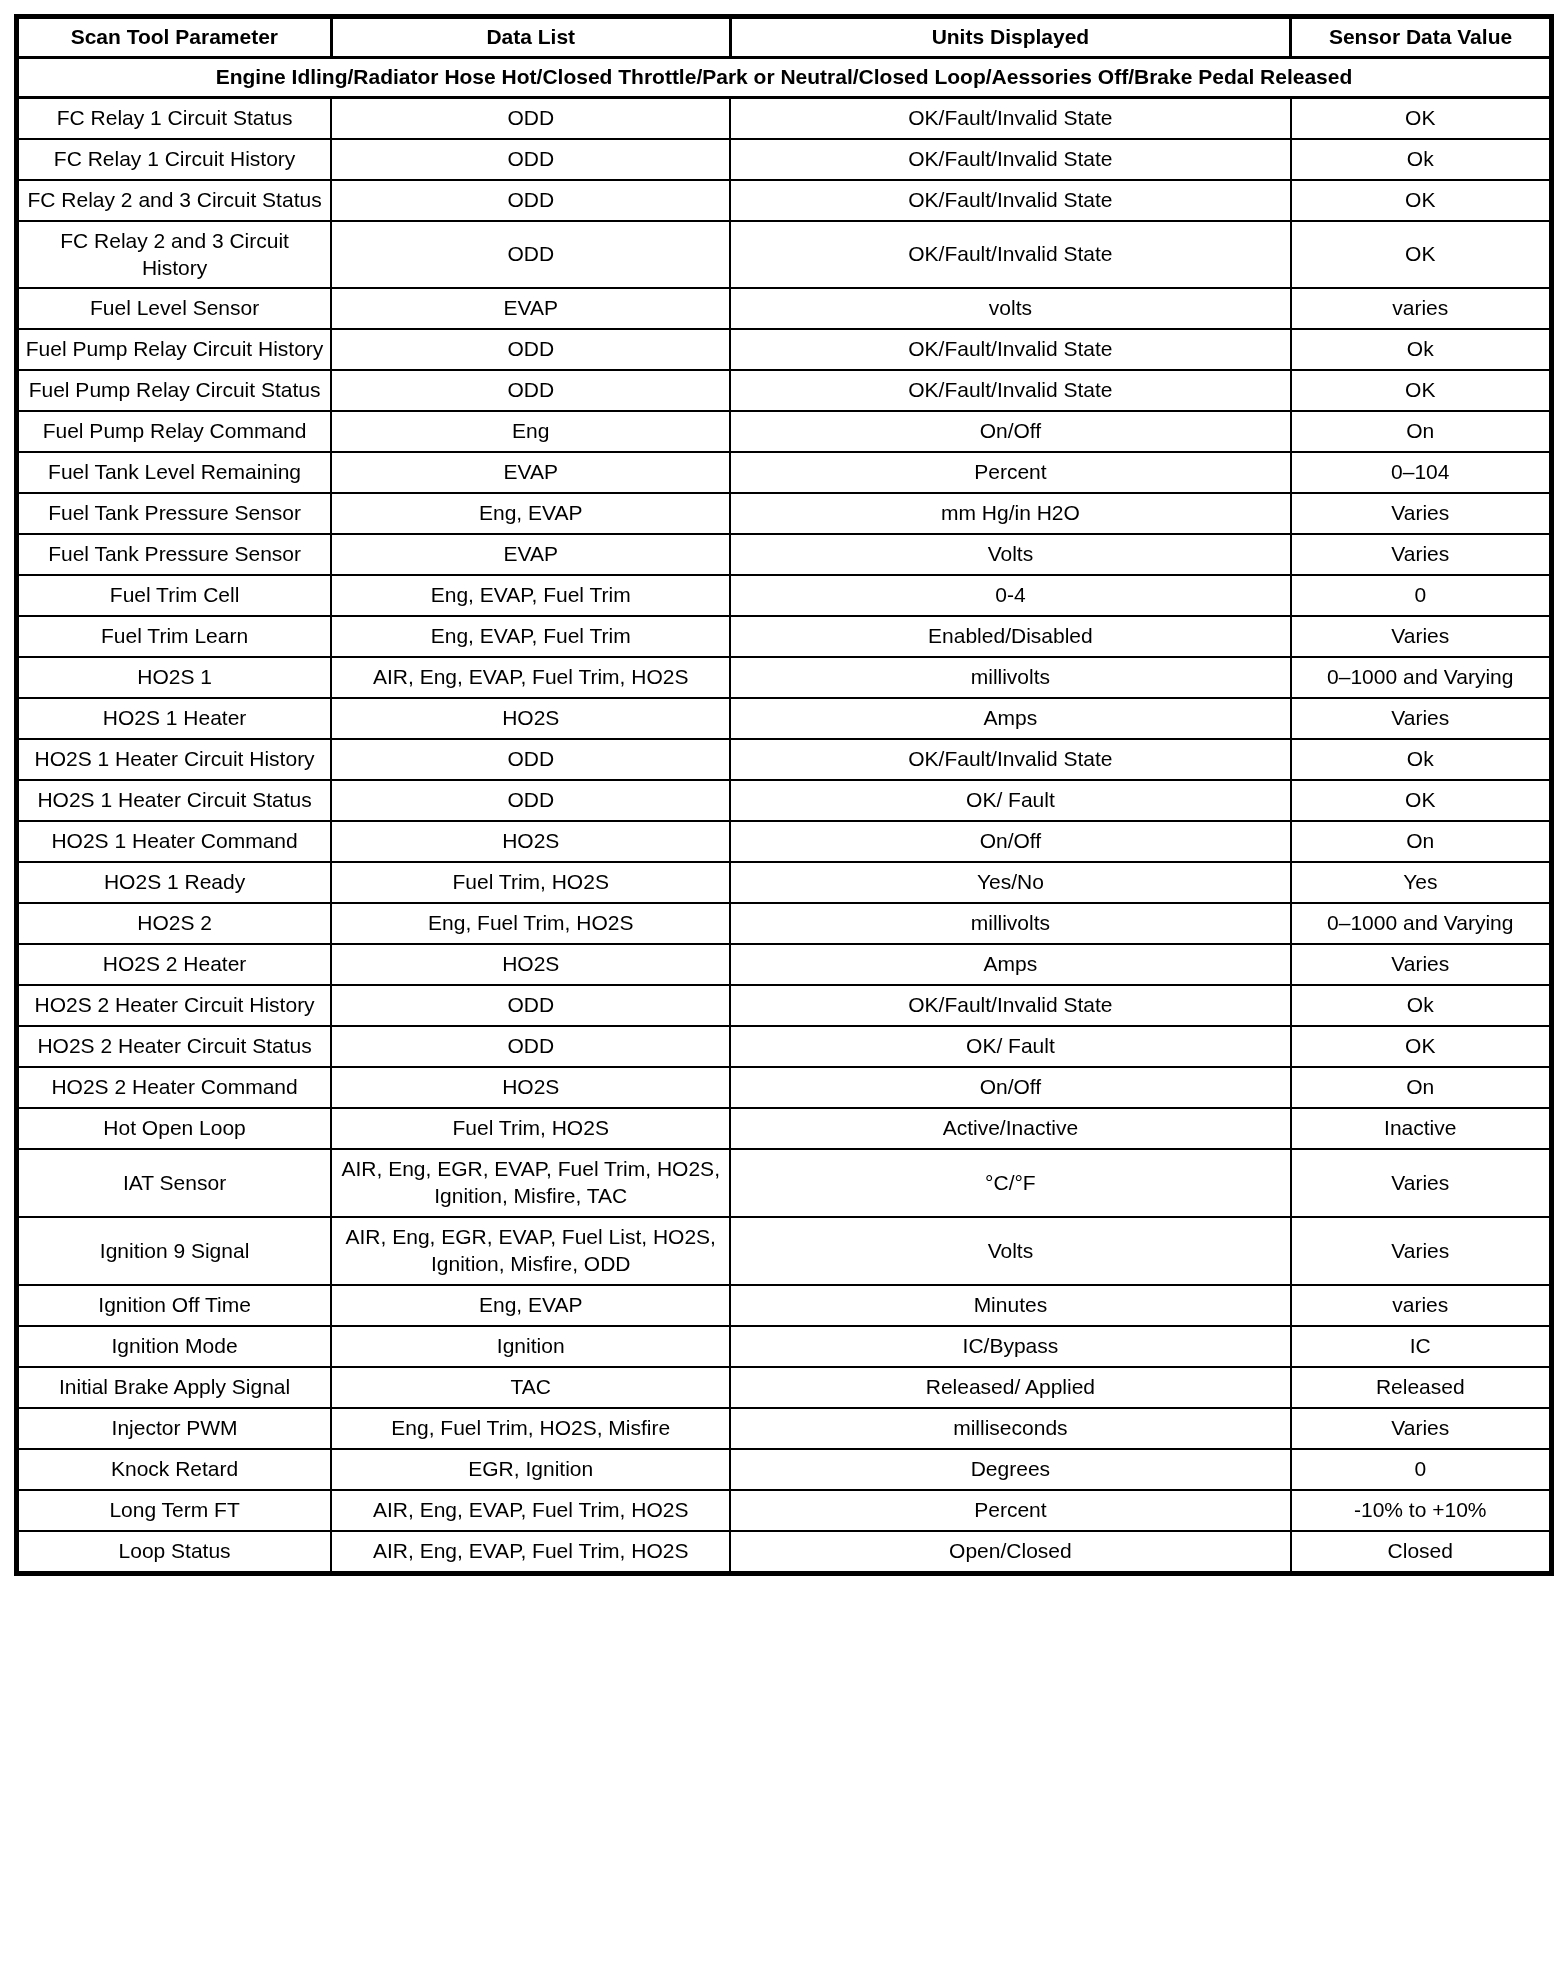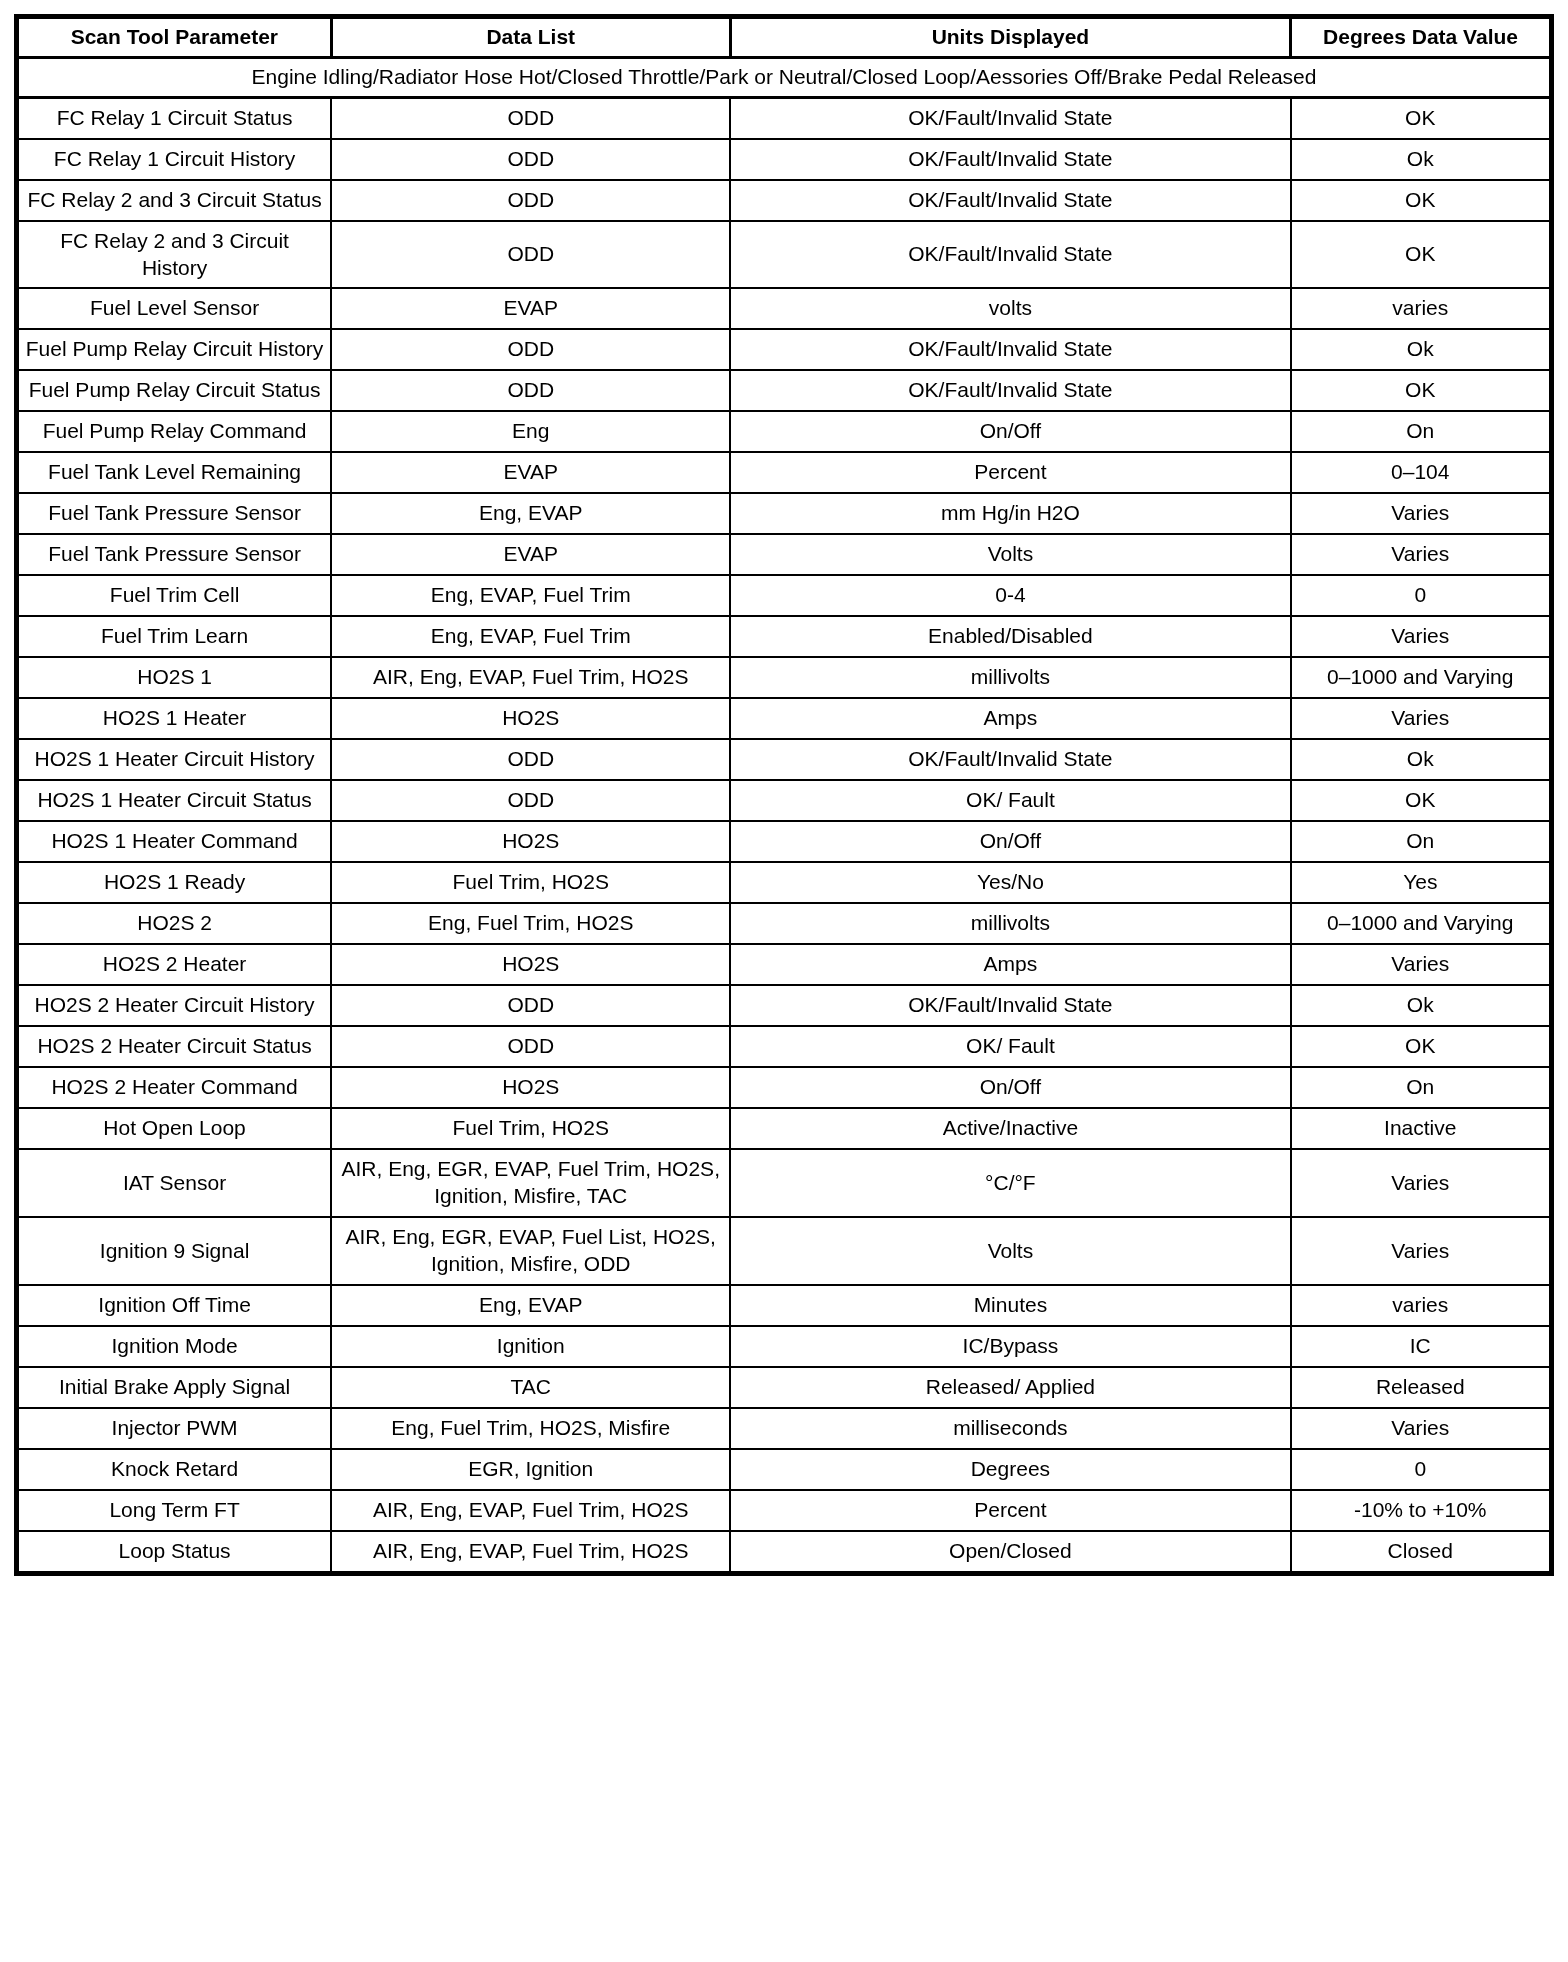--- a/index.html
+++ b/index.html
@@ -32,21 +32,21 @@
     line-height: 1.28;
     padding: 6px 6px;
     word-wrap: break-word;
   }
   thead th {
     font-weight: bold;
     border-width: 3px;
     padding: 5px 6px;
   }
   tr.condition-row th {
-    font-weight: normal;
+    font-weight: bold;
     border-width: 3px;
   }
   tbody td {
     font-weight: normal;
     padding: 6px 6px;
     height: 41px;
   }
 </style>
 </head>
 <body>
@@ -57,21 +57,21 @@
       <col class="c1">
       <col class="c2">
       <col class="c3">
       <col class="c4">
     </colgroup>
     <thead>
       <tr>
         <th>Scan Tool Parameter</th>
         <th>Data List</th>
         <th>Units Displayed</th>
-        <th>Degrees Data Value</th>
+        <th>Sensor Data Value</th>
       </tr>
       <tr class="condition-row">
         <th colspan="4">Engine Idling/Radiator Hose Hot/Closed Throttle/Park or Neutral/Closed Loop/Aessories Off/Brake Pedal Released</th>
       </tr>
     </thead>
     <tbody>
         <tr>
           <td>FC Relay 1 Circuit Status</td>
           <td>ODD</td>
           <td>OK/Fault/Invalid State</td>

